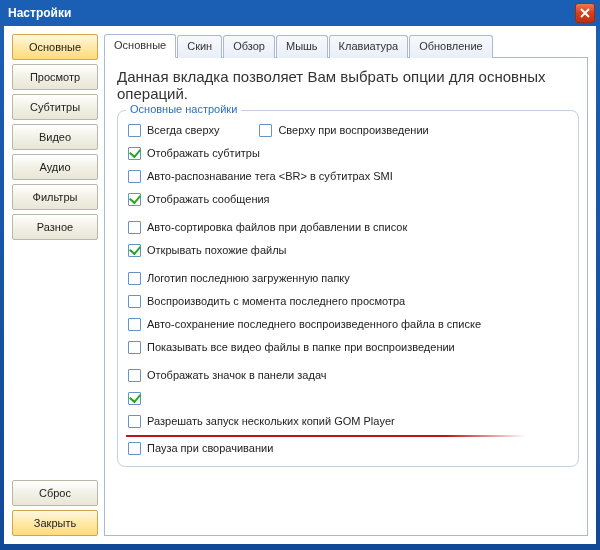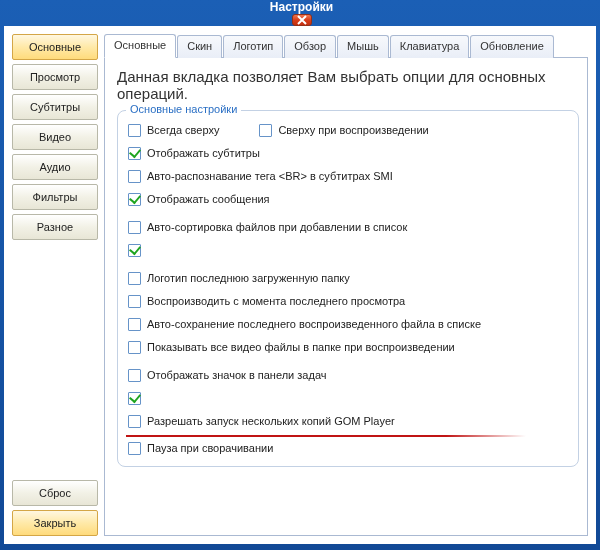--- a/index.html
+++ b/index.html
@@ -20,21 +20,20 @@
   }
   .titlebar {
     height: 26px;
     display: flex;
     align-items: center;
     justify-content: space-between;
     padding: 0 5px 0 8px;
     color: #fff;
     font-weight: bold;
     font-size: 12px;
-    flex-direction: column;
   }
   .close-btn {
     width: 20px;
     height: 20px;
     background: linear-gradient(to bottom, #f07850 0%, #d93e1a 50%, #c22f0f 100%);
     border: 1px solid #943018;
     border-radius: 3px;
     display: flex;
     align-items: center;
     justify-content: center;
@@ -207,21 +206,20 @@
         </div>
       <div class="spacer"></div>
       <div class="side-btn">Сброс</div>
       <div class="side-btn active">Закрыть</div>
     </div>
 
     <div class="main">
       <div class="tabstrip" id="tabstrip">
           <div class="tab active">Основные</div>
           <div class="tab">Скин</div>
-          <div class="tab">Логотип</div>
           <div class="tab">Обзор</div>
           <div class="tab">Мышь</div>
           <div class="tab">Клавиатура</div>
           <div class="tab">Обновление</div>
         </div>
       <div class="tabpanel">
         <div class="desc">Данная вкладка позволяет Вам выбрать опции для основных операций.</div>
         <div class="fieldset">
           <div class="fieldset-legend">Основные настройки</div>
           <div id="options">
@@ -244,20 +242,21 @@
               <div class="row">
                 <div class="cb checked"></div>
                 <span class="cb-label">Отображать сообщения</span>
               </div>
               <div class="row gap">
                 <div class="cb"></div>
                 <span class="cb-label">Авто-сортировка файлов при добавлении в список</span>
               </div>
               <div class="row">
                 <div class="cb checked"></div>
+                <span class="cb-label">Открывать похожие файлы</span>
               </div>
               <div class="row gap">
                 <div class="cb"></div>
                 <span class="cb-label">Логотип последнюю загруженную папку</span>
               </div>
               <div class="row">
                 <div class="cb"></div>
                 <span class="cb-label">Воспроизводить с момента последнего просмотра</span>
               </div>
               <div class="row">

